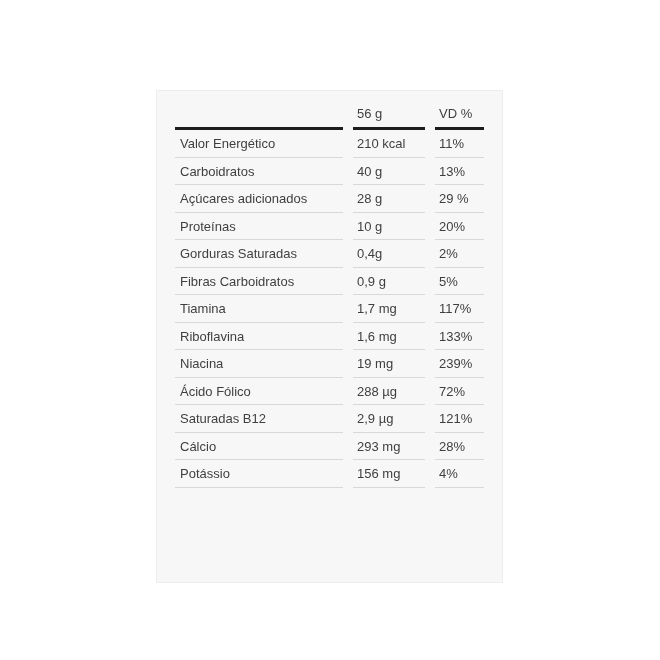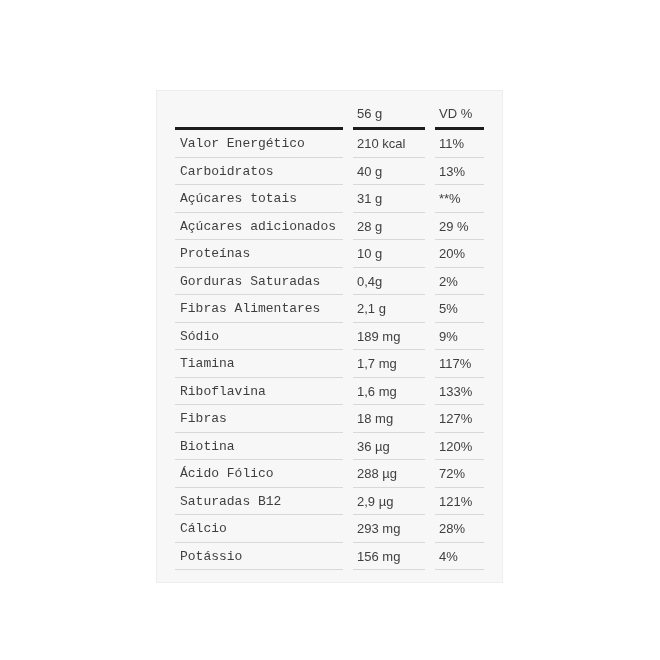--- a/index.html
+++ b/index.html
@@ -45,21 +45,21 @@
     border-bottom: 3px solid #1c1c1c;
     white-space: nowrap;
   }
   td {
     text-align: left;
     padding: 6px 0 5.5px 0;
     border-bottom: 1px solid #d8d8d8;
     white-space: nowrap;
     overflow: hidden;
   }
-  td.label { padding-left: 5px; font-family: Liberation Mono, monospace; }
+  td.label { padding-left: 5px; }
   td.amount, td.vd { padding-left: 4px; }
   th.h-amount, th.h-vd { padding-left: 4px; margin-left: 39px; }
 </style>
 </head>
 <body>
 
 <div class="page">
   <div class="panel">
     <table class="nutrition">
       <colgroup>
@@ -80,25 +80,20 @@
     <td class="amount">210 kcal</td>
     <td class="vd">11%</td>
   </tr>
 
   <tr>
     <td class="label">Carboidratos</td>
     <td class="amount">40 g</td>
     <td class="vd">13%</td>
   </tr>
 
-  <tr>
-    <td class="label">Açúcares totais</td>
-    <td class="amount">31 g</td>
-    <td class="vd">**%</td>
-  </tr>
 
   <tr>
     <td class="label">Açúcares adicionados</td>
     <td class="amount">28 g</td>
     <td class="vd">29 %</td>
   </tr>
 
   <tr>
     <td class="label">Proteínas</td>
     <td class="amount">10 g</td>
@@ -106,54 +101,44 @@
   </tr>
 
 
   <tr>
     <td class="label">Gorduras Saturadas</td>
     <td class="amount">0,4g</td>
     <td class="vd">2%</td>
   </tr>
 
   <tr>
-    <td class="label">Fibras Alimentares</td>
-    <td class="amount">2,1 g</td>
+    <td class="label">Fibras Carboidratos</td>
+    <td class="amount">0,9 g</td>
     <td class="vd">5%</td>
   </tr>
 
-  <tr>
-    <td class="label">Sódio</td>
-    <td class="amount">189 mg</td>
-    <td class="vd">9%</td>
-  </tr>
 
   <tr>
     <td class="label">Tiamina</td>
     <td class="amount">1,7 mg</td>
     <td class="vd">117%</td>
   </tr>
 
   <tr>
     <td class="label">Riboflavina</td>
     <td class="amount">1,6 mg</td>
     <td class="vd">133%</td>
   </tr>
 
   <tr>
-    <td class="label">Fibras</td>
-    <td class="amount">18 mg</td>
-    <td class="vd">127%</td>
+    <td class="label">Niacina</td>
+    <td class="amount">19 mg</td>
+    <td class="vd">239%</td>
   </tr>
 
-  <tr>
-    <td class="label">Biotina</td>
-    <td class="amount">36 µg</td>
-    <td class="vd">120%</td>
-  </tr>
 
   <tr>
     <td class="label">Ácido Fólico</td>
     <td class="amount">288 µg</td>
     <td class="vd">72%</td>
   </tr>
 
   <tr>
     <td class="label">Saturadas B12</td>
     <td class="amount">2,9 µg</td>

